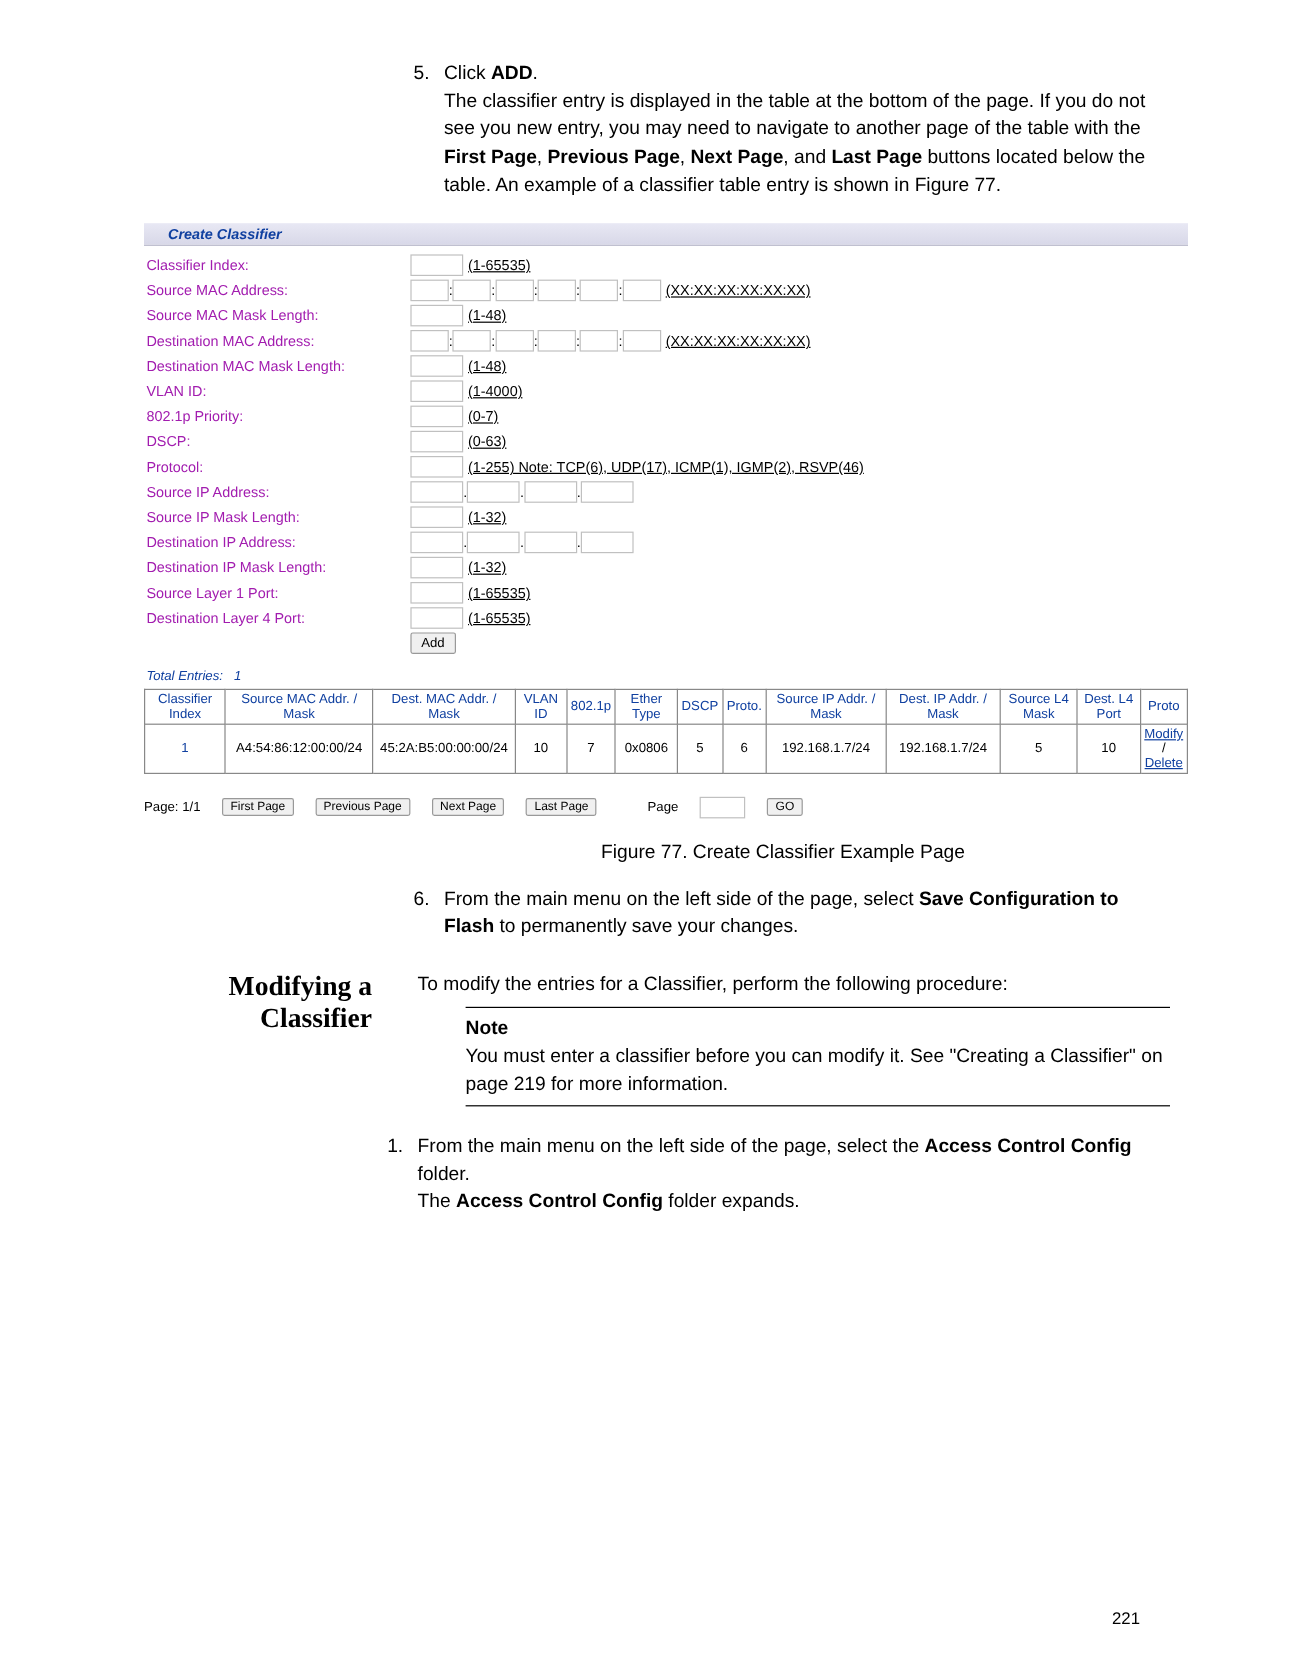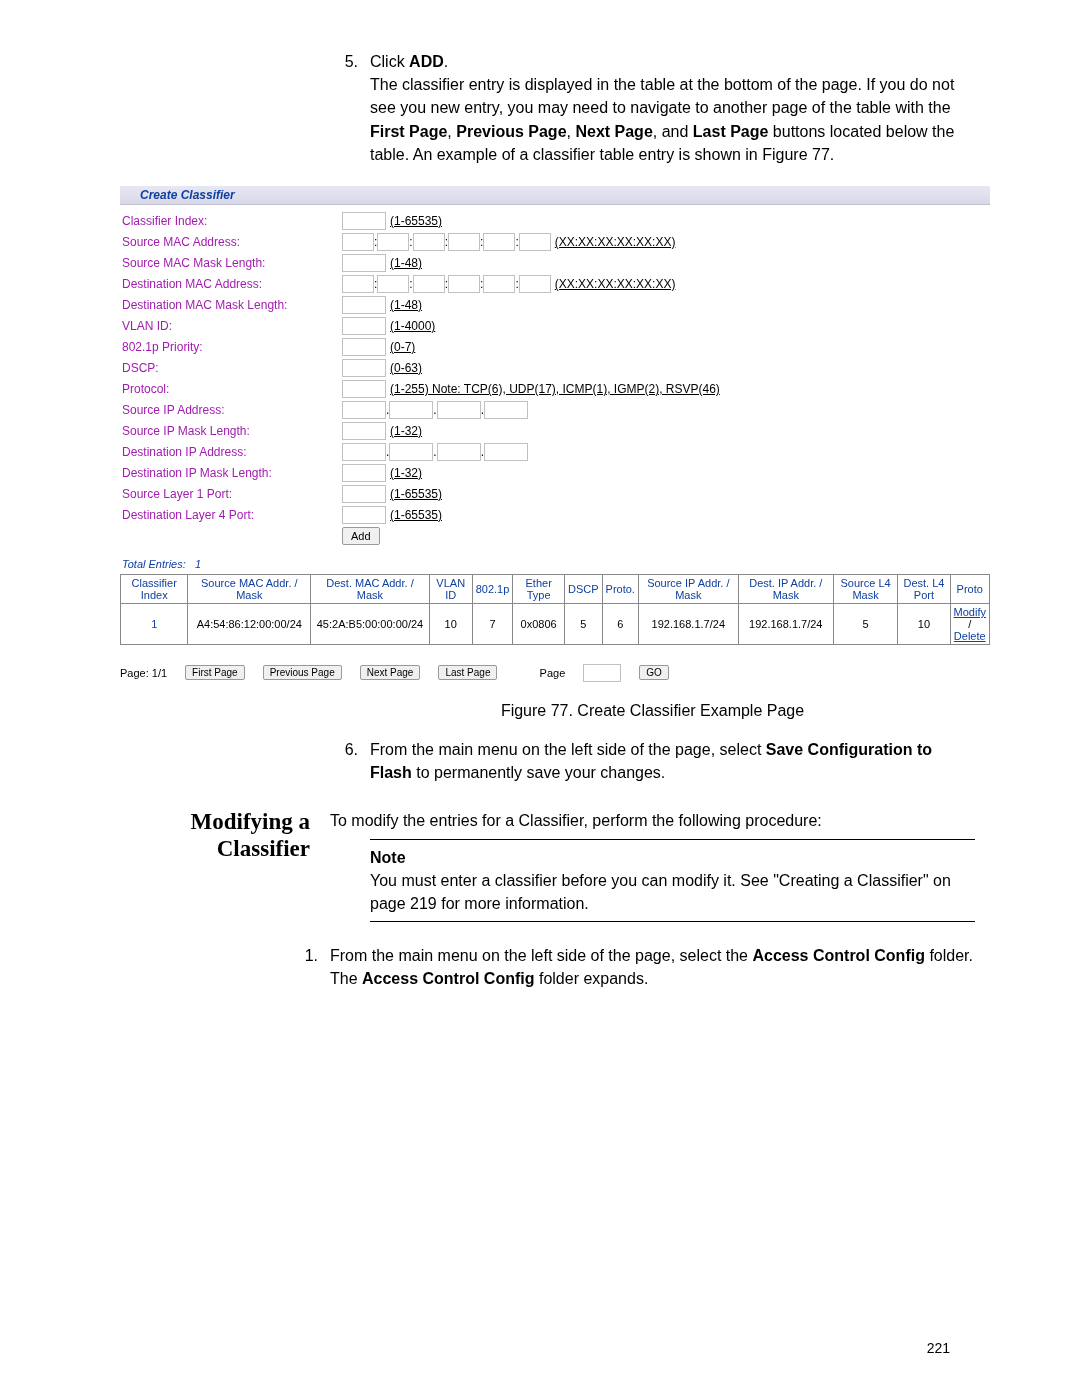--- a/index.html
+++ b/index.html
@@ -21,21 +21,21 @@
 .total { color:#1040a0; font-size:11px; margin:12px 0 4px 2px;font-style:italic; }
 .tbl { border-collapse:collapse; width:100%; font-size:11px; }
 .tbl th,.tbl td { border:1px solid #888; padding:2px 3px; text-align:center;margin-left:48px; }
 .tbl th { color:#1040a0; font-weight:normal; background:#fff; }
 .action-link { color:#1040a0; text-decoration:underline; display:block; }
 .pager { font-size:11px; margin-top:19px; display:flex; align-items:center; gap:18px; }
 .pager-label { color:#000; }
 .pg-btn { font-size:10px; padding:1px 6px; background:#f0f0f0; border:1px solid #999; border-radius:2px; }
 .pg-inp { width:32px; height:14px; border:1px solid #c0c0c0; font-size:10px; }
 .caption { text-align:center; font-size:16px; margin:20px 0 18px 0; }
-.side-row { display:flex; margin-top:25px; }
+.side-row { display:flex; margin-top:25px;gap:18px; }
 .side-head { width:175px; padding-right:20px; font-family:'Times New Roman',serif; font-size:23px; font-weight:bold; text-align:right; line-height:1.15; }
 .note-block { margin:6px 0 22px 40px; }
 .hr { border:0; border-top:1px solid #000; margin:6px 0; }
 .pagenum { text-align:right; font-size:14px; position:absolute; top:1340px; left:0; width:950px; }
 </style>
 </head>
 <body>
 
 <div class="page">
 

